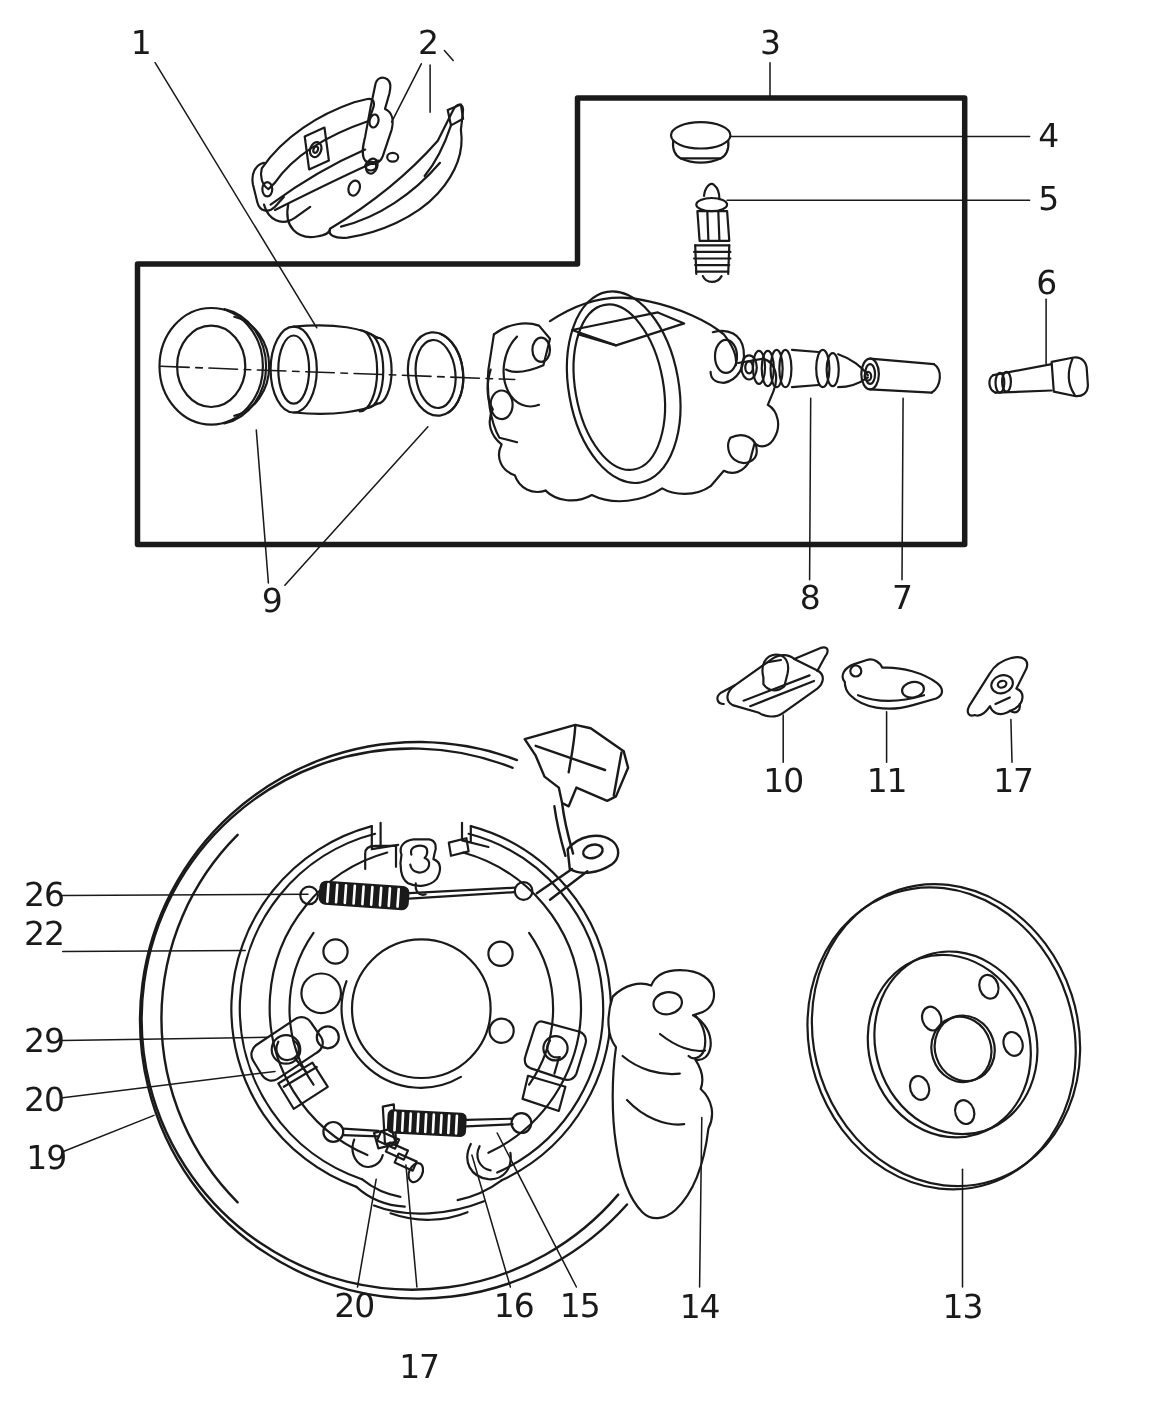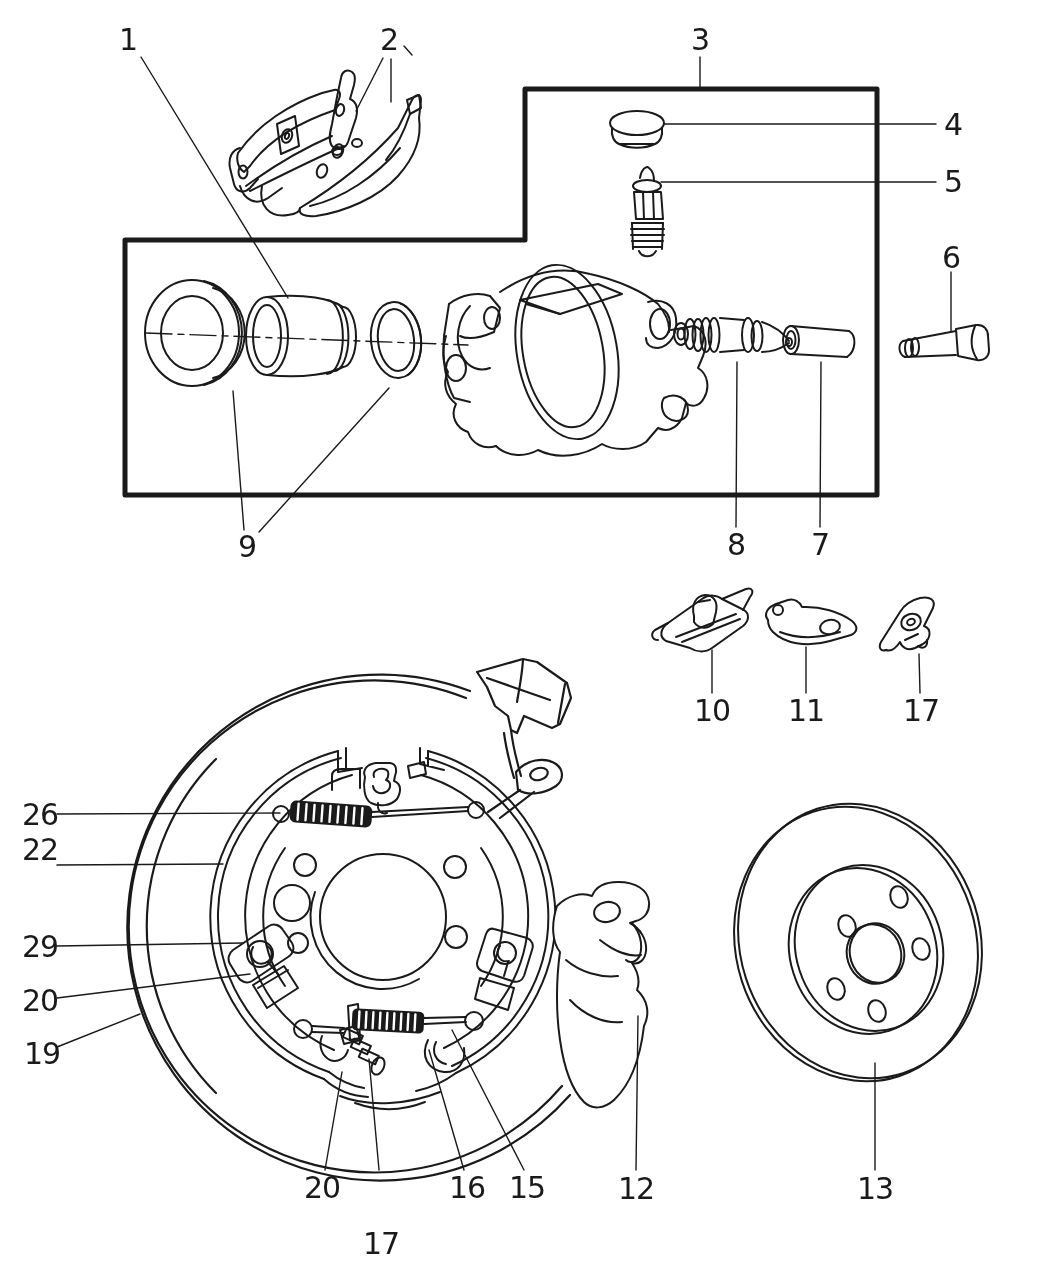--- a/index.html
+++ b/index.html
@@ -324,21 +324,21 @@
 <div class="callout" id="co4">4</div>
 <div class="callout" id="co5">5</div>
 <div class="callout" id="co6">6</div>
 <div class="callout" id="co7">7</div>
 <div class="callout" id="co8">8</div>
 <div class="callout" id="co9">9</div>
 <div class="callout" id="co10">10</div>
 <div class="callout" id="co11">11</div>
 <div class="callout" id="co12">17</div>
 <div class="callout" id="co13">13</div>
-<div class="callout" id="co14">12</div>
+<div class="callout" id="co14">14</div>
 <div class="callout" id="co15">15</div>
 <div class="callout" id="co16">16</div>
 <div class="callout" id="co17">17</div>
 <div class="callout" id="co18">20</div>
 <div class="callout" id="co19">19</div>
 <div class="callout" id="co20">20</div>
 <div class="callout" id="co21">29</div>
 <div class="callout" id="co22">22</div>
 <div class="callout" id="co23">26</div>
 

